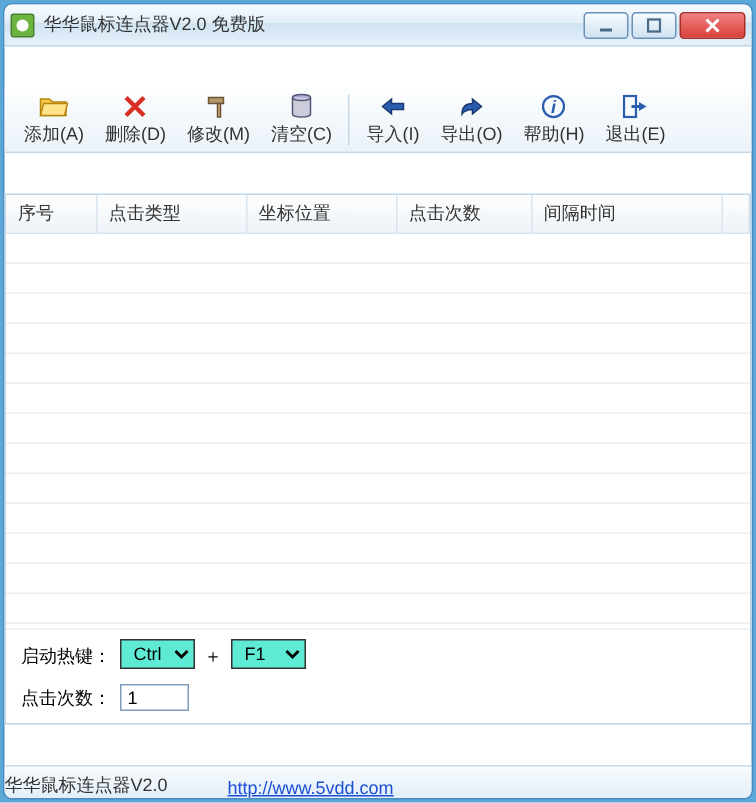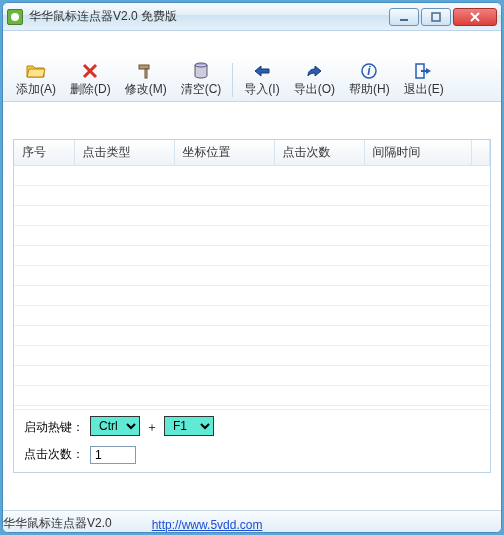--- a/index.html
+++ b/index.html
@@ -14,33 +14,33 @@
 .win-btn { width: 30px; height: 18px; border-radius: 3px; border: 1px solid #6b93b9; background: linear-gradient(#f4faff, #cfe2f2); display: flex; align-items: center; justify-content: center; color: #4a6a88; cursor: pointer; }
 .win-btn.close { width: 44px; background: linear-gradient(#f08080, #d9413a); border-color: #a82e28; color: #fff; }
 .win-btn svg { width: 10px; height: 10px; }
 
 .toolbar { height: 44px; background: linear-gradient(#fdfefe, #eaf2f9); border-bottom: 1px solid #c6d7e6; display: flex; align-items: center; padding: 0 6px; gap: 0; }
 .tool-btn { display: flex; flex-direction: column; align-items: center; justify-content: center; padding: 2px 6px; cursor: pointer; border: 1px solid transparent; border-radius: 3px; }
 .tool-btn .ico { width: 20px; height: 18px; display: flex; align-items: center; justify-content: center; }
 .tool-btn .lbl { color: #333; margin-top: 1px; white-space: nowrap; }
 .tool-sep { width: 1px; height: 34px; background: #c6d7e6; margin: 0 4px; }
 
-.content { flex: 1; margin: 10px; border: 1px solid #bcd4e8; background: #fff; display: flex; flex-direction: column; overflow: hidden; }
+.content { flex: 1; margin: 0; border: 1px solid #bcd4e8; background: #fff; display: flex; flex-direction: column; overflow: hidden; }
 .table-wrap { flex: 1; overflow: auto; }
 table { width: 100%; border-collapse: collapse; }
 thead th { background: linear-gradient(#fdfefe, #eef3f8); border-right: 1px solid #d8e4ee; border-bottom: 1px solid #d8e4ee; text-align: left; padding: 4px 8px; font-weight: normal; color: #333; height: 22px; }
 tbody tr { border-bottom: 1px solid #ededed; height: 20px; }
 tbody td { padding: 0 8px; }
 thead th:nth-child(1){width:60px;} thead th:nth-child(2){width:100px;} thead th:nth-child(3){width:100px;} thead th:nth-child(4){width:90px;} thead th:nth-child(6){width:18px;}
 
 .hotkey-row { display: flex; align-items: flex-end; padding: 6px 10px; gap: 6px; border-top: 1px solid #e5eef6; }
 .hotkey-row .lbl { color: #000; }
 .hotkey-row select { border: 1px solid #333; background: #5eead4; padding: 1px 4px; font-size: 12px; min-width: 50px; }
 .hotkey-row .plus { font-family: "Courier New", monospace; }
-.count-row { display: flex; align-items: flex-start; padding: 4px 10px 8px; gap: 6px; }
+.count-row { display: flex; align-items: center; padding: 4px 10px 8px; gap: 6px; }
 .count-row input { width: 46px; border: 1px solid #7f9db9; padding: 1px 4px; font-size: 12px; }
 
 .statusbar { height: 22px; background: linear-gradient(#f7fbfe, #e3eef8); border-top: 1px solid #c6d7e6; display: flex; align-items: flex-end; padding: 0 0; gap: 40px; }
 .statusbar .ver { color: #333; }
 .statusbar .link { color: #1a4fd6; font-family: Liberation Sans, sans-serif; text-decoration: underline; cursor: pointer; }
 </style>
 </head>
 <body>
 
 <div class="window">

